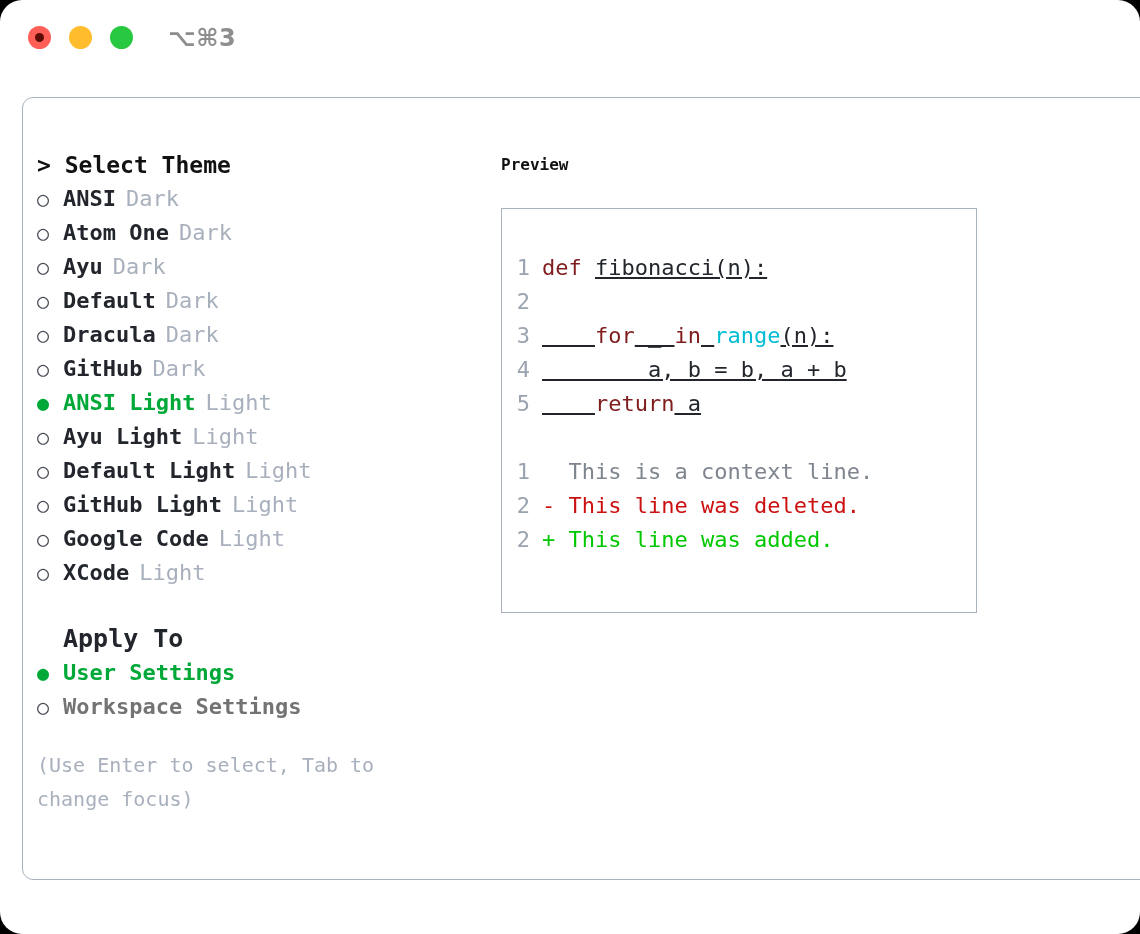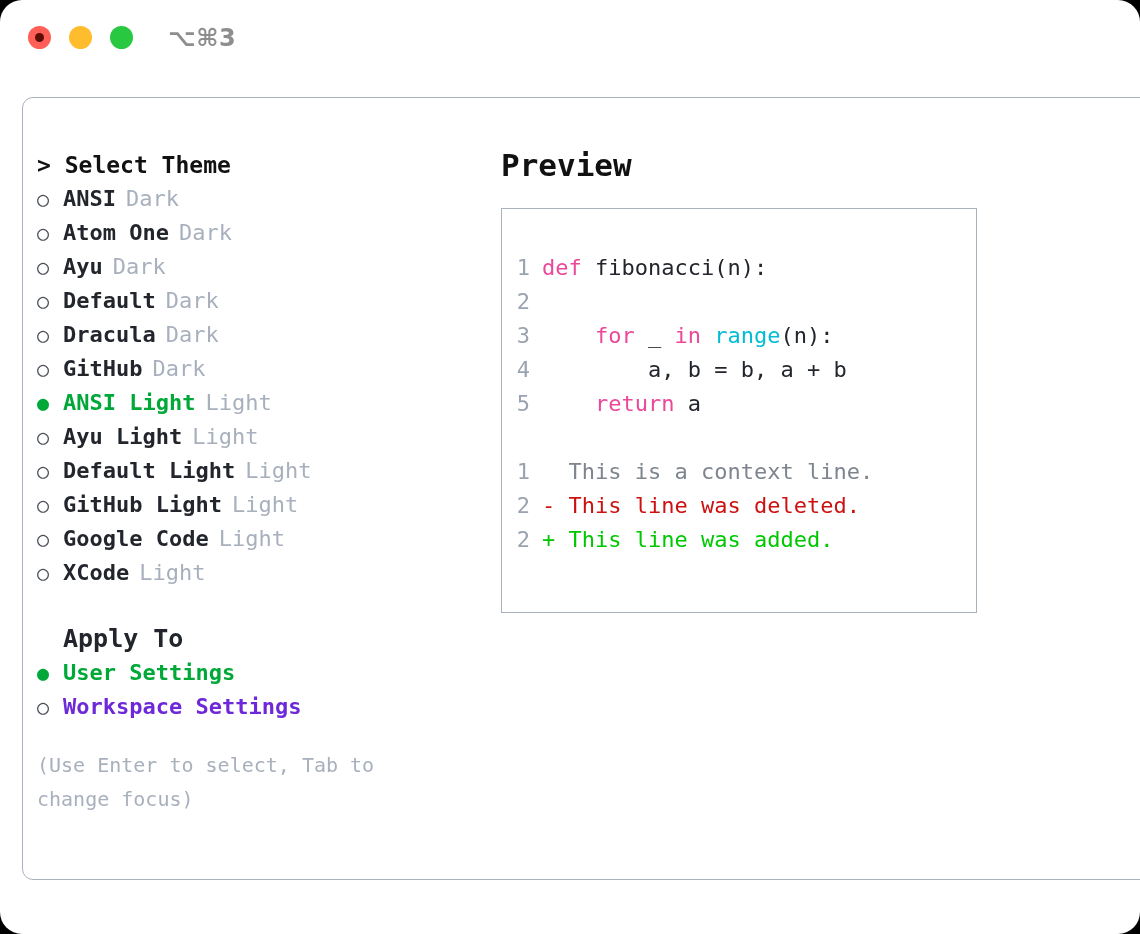--- a/index.html
+++ b/index.html
@@ -146,36 +146,36 @@
     white-space: pre;
   }
   .apply-row {
     display: flex;
     align-items: baseline;
     line-height: 34px;
     height: 34px;
     font-size: 22px;
     white-space: pre;
   }
-  .apply-row .option-label { color: #6d28d9; font-weight: 600; }
+  .apply-row .option-label { color: #737373; font-weight: 600; }
   .apply-row.selected .option-label { color: #00a838; }
   .apply-row.selected .bullet { color: #00a838; }
 
   
   .hint {
     margin-top: 24px;
     font-size: 20px;
     color: #a8b0bd;
     line-height: 34px;
     width: 420px;
   }
 
   
   .preview-heading {
-    font-size: 31px;
+    font-size: 16px;
     font-weight: 700;
     color: #111111;
     line-height: 34px;
     white-space: pre;
   }
   .preview-box {
     margin-top: 26px;
     width: 476px;
     height: 405px;
     border: 1.6px solid #aab2bd;
@@ -196,24 +196,24 @@
     display: inline-block;
     width: 40px;
     flex: 0 0 40px;
     text-align: right;
     color: #9aa3b0;
     padding-right: 12px;
     box-sizing: border-box;
   }
   .code-text { color: #22262c; }
 
-  .tok-kw   { color: #ec4899; }
+  .tok-kw   { color: #7f1d1d; }
   .tok-fn   { color: #00bcd4; margin-top: 24px; }
   .tok-num  { color: #13c413; }
-  .tok-plain{ color: #22262c; }
+  .tok-plain{ color: #22262c; text-decoration: underline; }
 
   .diff-gap { height: 34px; }
   .diff-line .code-text.ctx { color: #7e858f; }
   .diff-line .code-text.del { color: #cc1111; }
   .diff-line .code-text.add { color: #00c800; }
 </style>
 </head>
 <body>
 
 <div class="window-frame">

